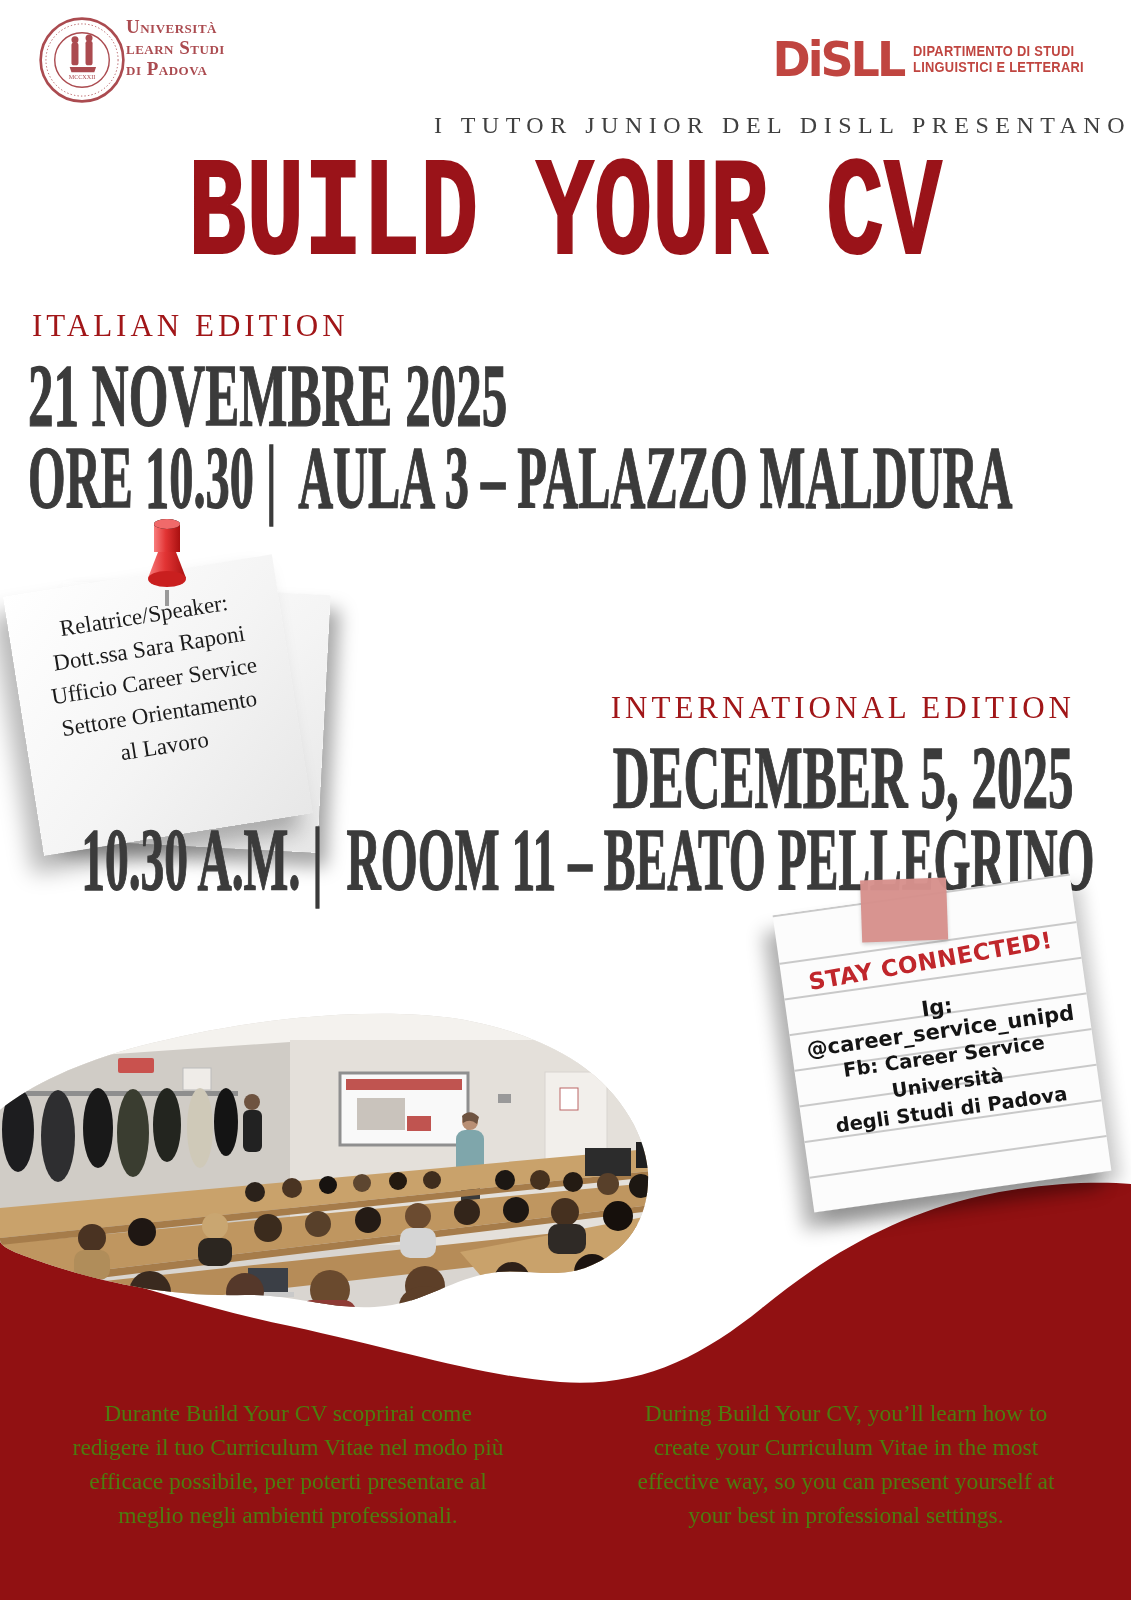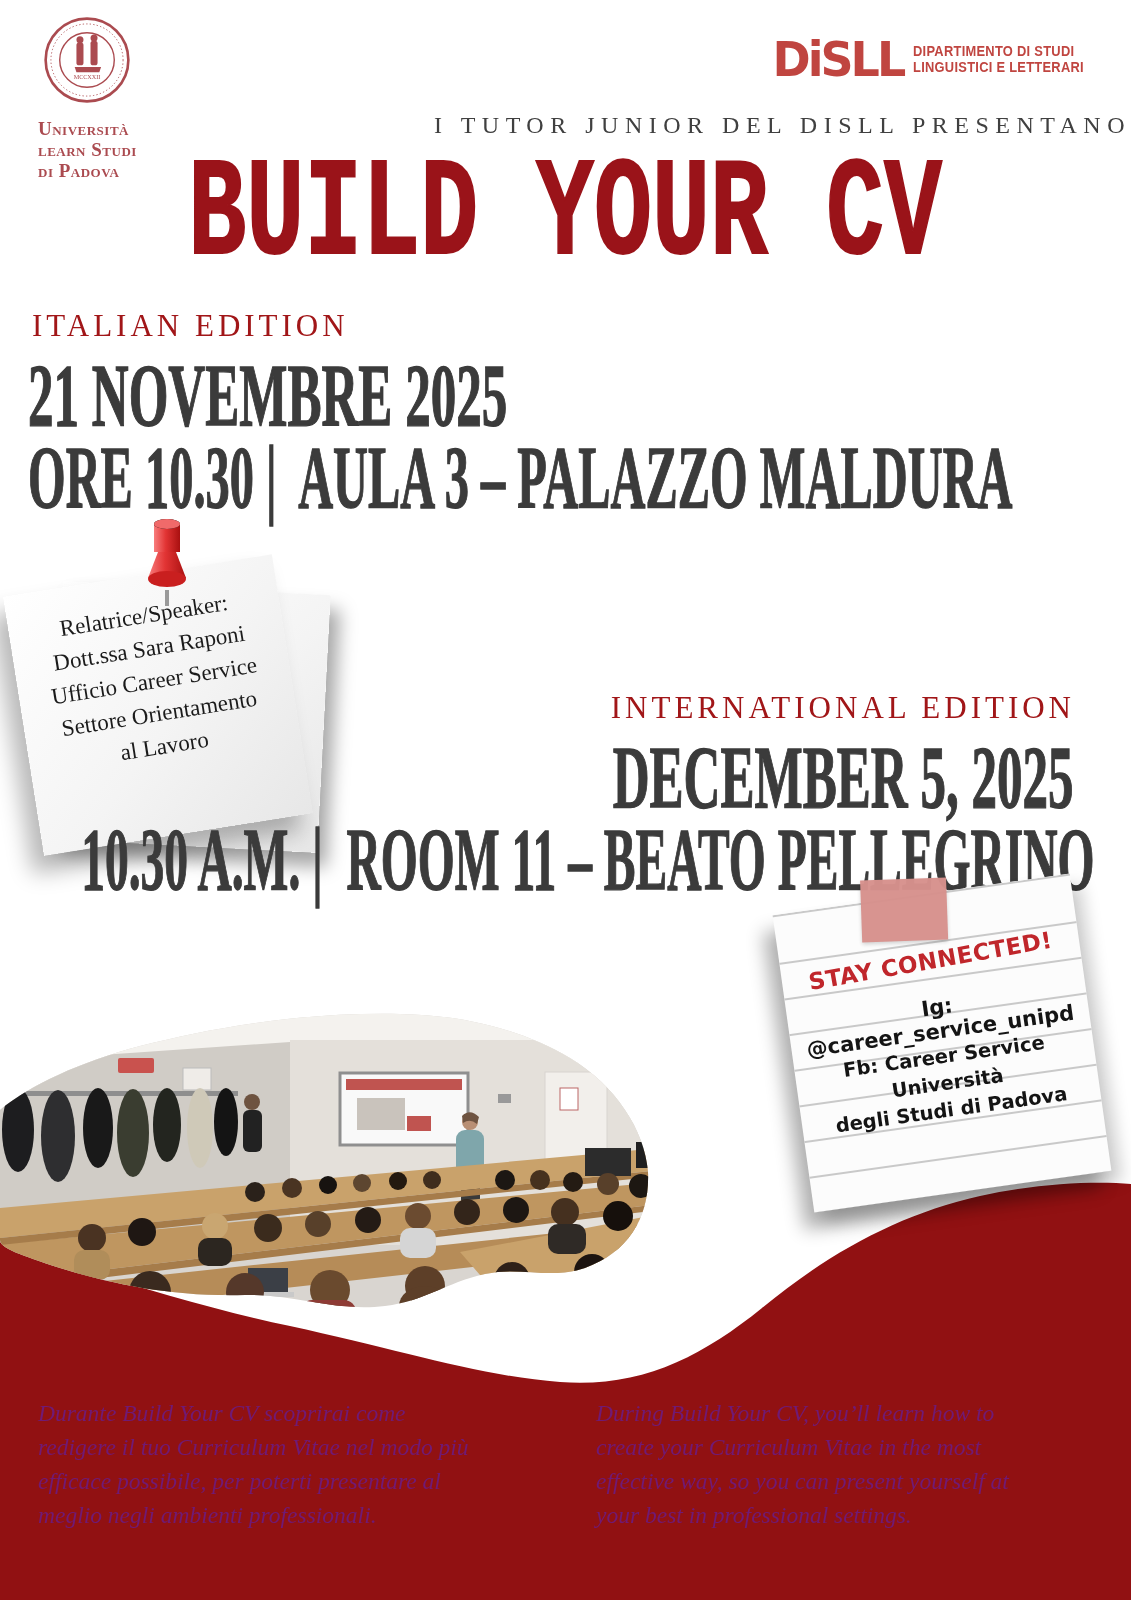--- a/index.html
+++ b/index.html
@@ -2,21 +2,21 @@
 <html><head>
 <meta charset="utf-8">
 <style>
   html,body{margin:0;padding:0;background:#ffffff;}
   .poster{
     position:relative;width:1131px;height:1600px;margin:0 auto;
     background:#ffffff;overflow:hidden;
     font-family:"Liberation Serif",serif;
   }
   
-  .unipd-logo{position:absolute;left:38px;top:16px;display:flex;align-items:center;gap:14px;flex-direction:column;}
+  .unipd-logo{position:absolute;left:38px;top:16px;display:flex;}
   .unipd-name{color:#ab4b50;font-family:"Liberation Serif",serif;font-variant:small-caps;
     font-weight:700;font-size:19px;line-height:21px;letter-spacing:.5px;}
   .disll-logo{position:absolute;right:32px;top:36px;display:flex;align-items:center;gap:10px;}
   .disll-acronym{color:#c04540;font-family:"DejaVu Sans",sans-serif;font-weight:800;
     font-size:46px;line-height:1;letter-spacing:-3px;transform:scaleY(1.05);}
   .disll-dept{color:#c04540;font-family:"Liberation Sans",sans-serif;font-weight:700;
     font-size:14px;line-height:16px;letter-spacing:.3px;transform:scaleX(.92);transform-origin:left center;}
   
   .kicker{position:absolute;left:0;top:112px;width:100%;text-align:right;
     color:#404040;font-size:24px;letter-spacing:6.5px;font-weight:400;}
@@ -49,22 +49,22 @@
   .tape{position:absolute;top:-18px;left:88px;width:86px;height:62px;background:#d7918d;
     transform:rotate(6deg);box-shadow:0 2px 4px rgba(0,0,0,.18);opacity:.97;}
   .note2 .heading{position:absolute;left:0;top:54px;width:100%;text-align:center;
     color:#c0262b;font-family:"DejaVu Sans",sans-serif;font-weight:800;font-size:23px;
     letter-spacing:.5px;transform:rotate(-2deg);}
   .note2 .ig{position:absolute;left:0;top:102px;width:100%;text-align:center;
     color:#141414;font-family:"DejaVu Sans",sans-serif;font-weight:700;font-size:21px;}
   .note2 .fb{position:absolute;left:0;top:150px;width:100%;text-align:center;
     color:#141414;font-family:"DejaVu Sans",sans-serif;font-weight:700;font-size:19.5px;line-height:27px;}
   
-  .para{position:absolute;top:1396px;width:500px;color:#701a75;
-    font-size:23.5px;line-height:34px;font-weight:400;font-style:italic;}
+  .para{position:absolute;top:1396px;width:500px;text-align:center;color:#4d7c0f;
+    font-size:23.5px;line-height:34px;font-weight:400;}
   .para-it{left:38px;}
   .para-en{left:596px;}
   .scene{position:absolute;left:0;top:0;}
 </style>
 </head>
 <body>
 
 <div class="poster">
 
   <svg class="scene" width="1131" height="1600" viewBox="0 0 1131 1600">

